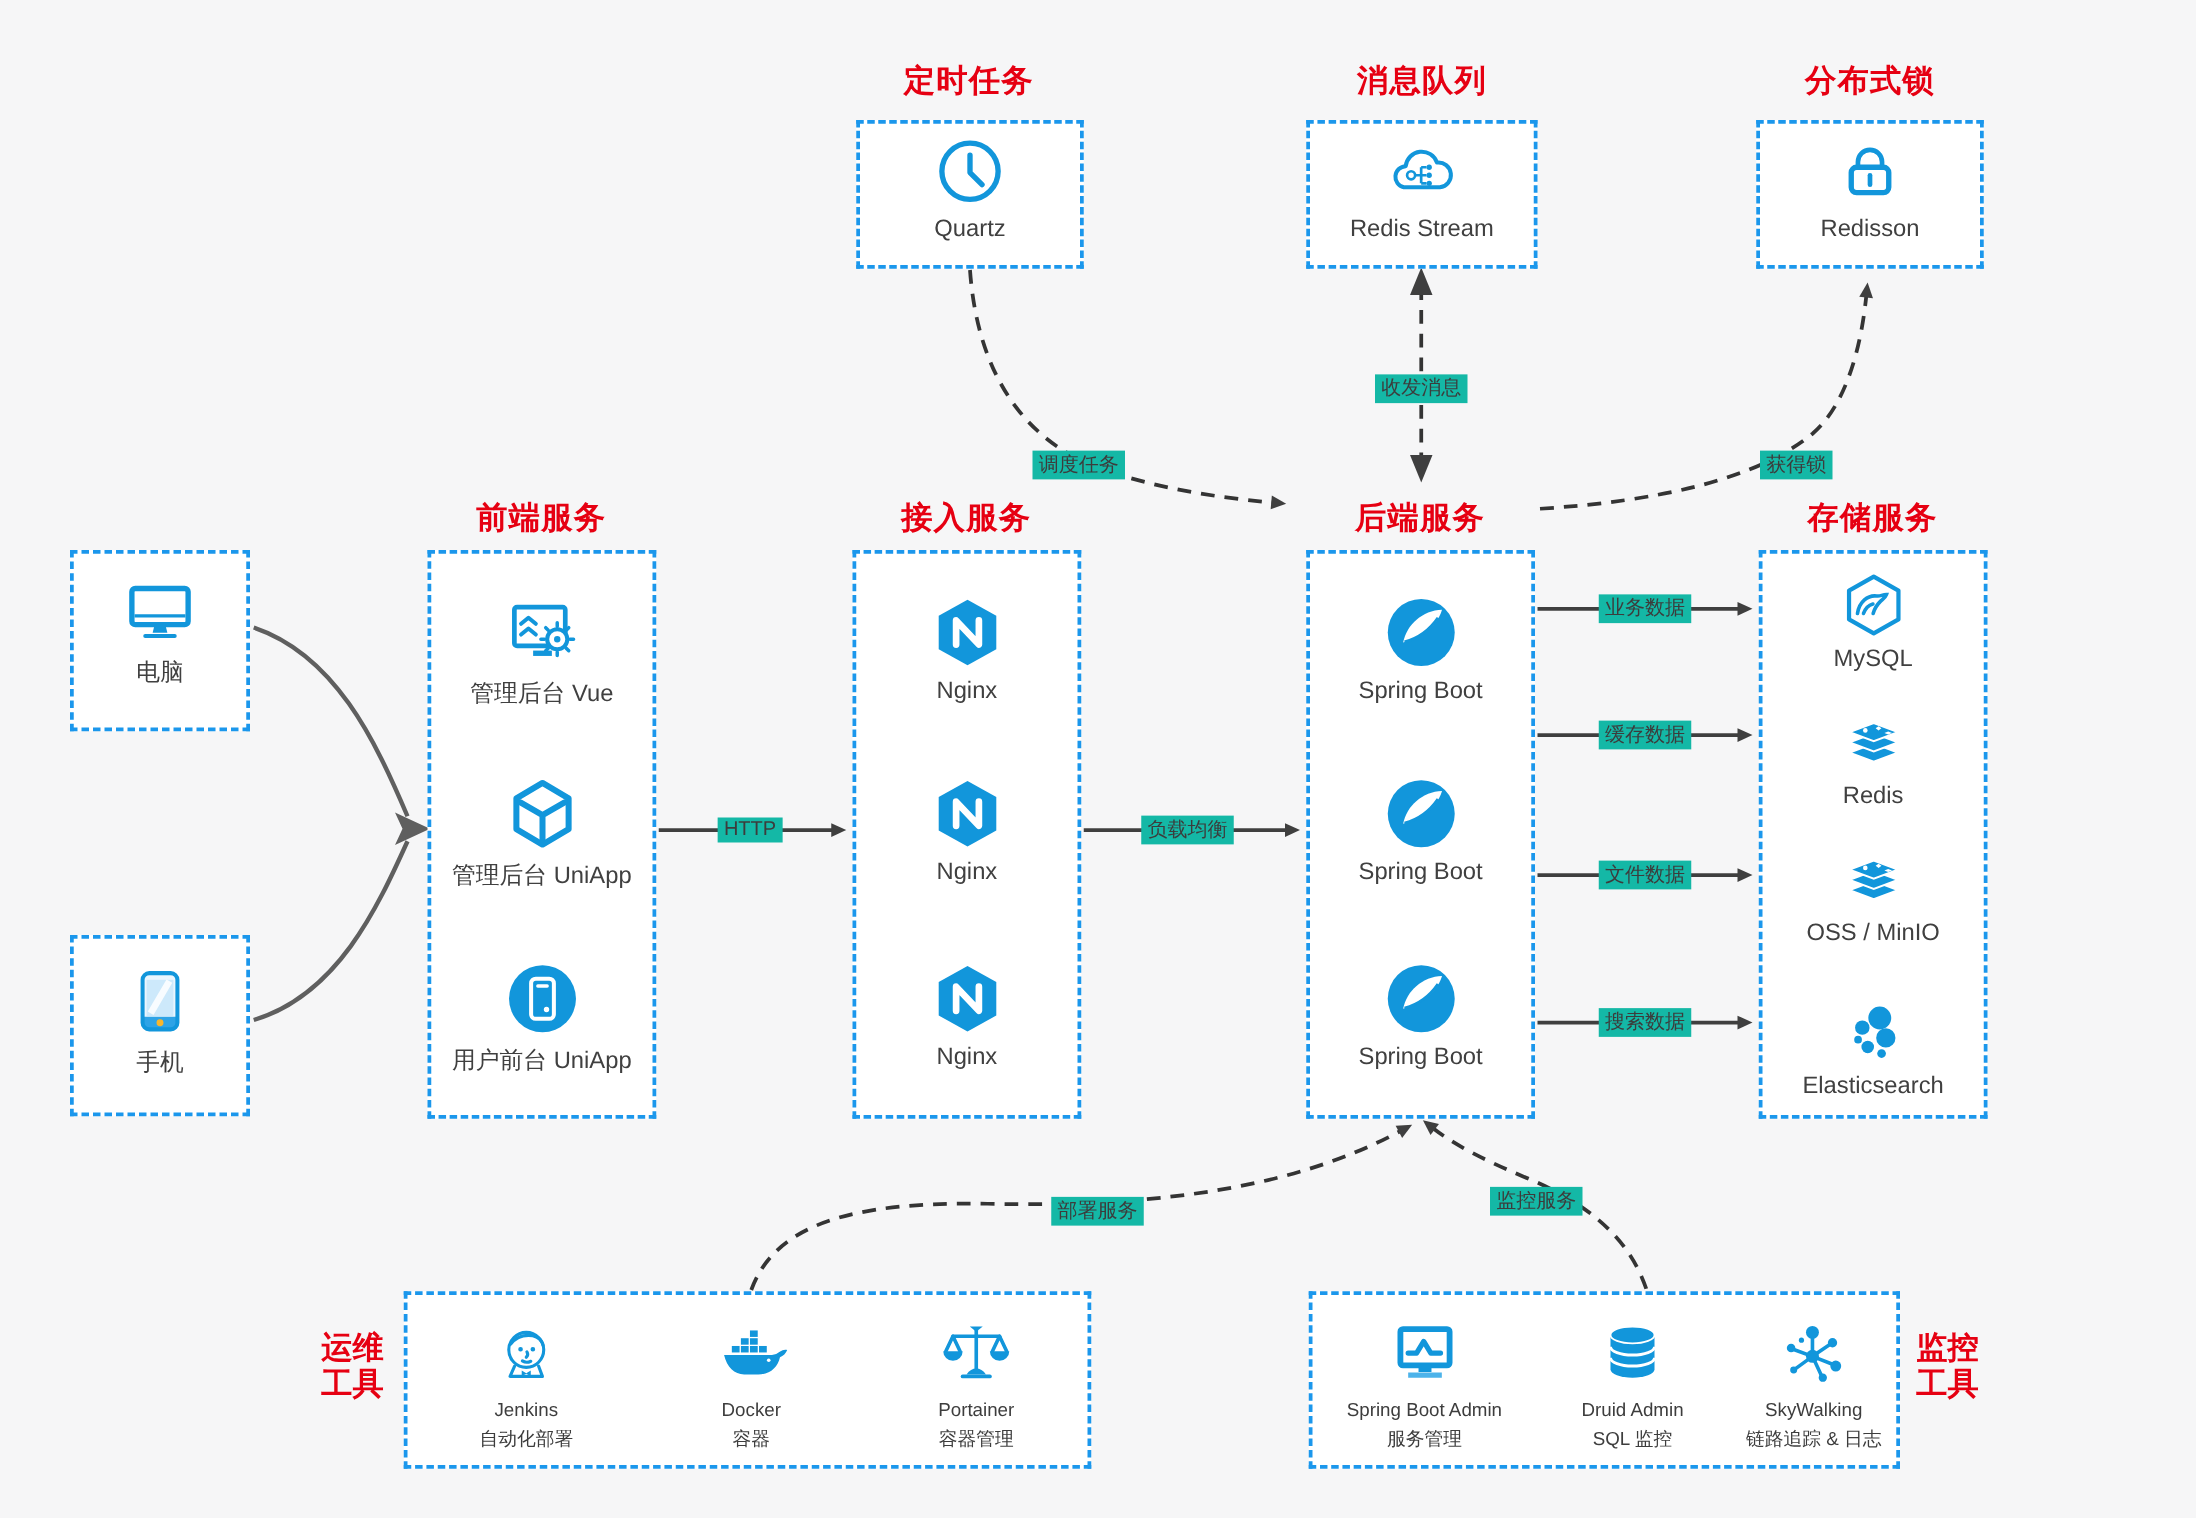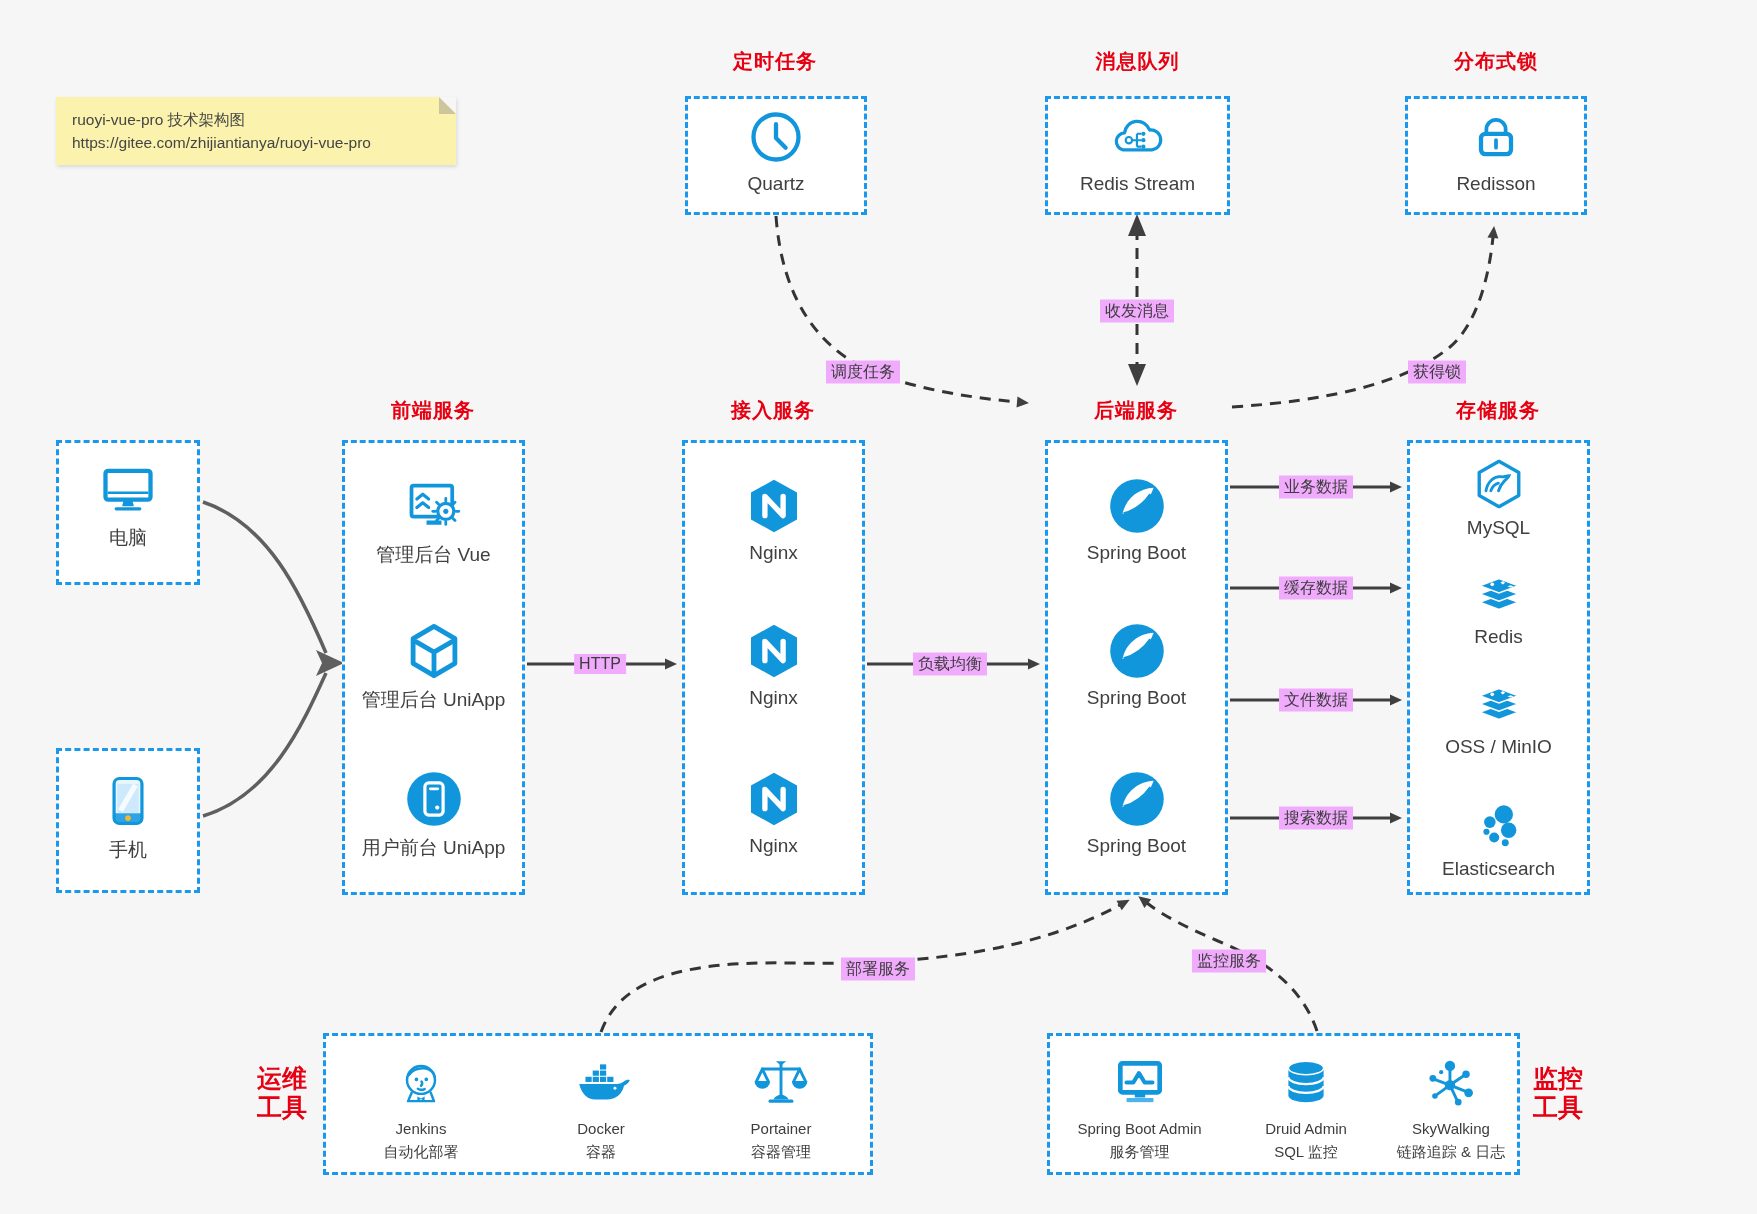--- a/index.html
+++ b/index.html
@@ -2,31 +2,31 @@
 <html><head>
 <meta charset="utf-8">
 <style>
   html,body{margin:0;padding:0;background:#f6f6f7;font-family:"Liberation Sans","DejaVu Sans",sans-serif;}
   #stage{position:relative;width:1757px;height:1214px;background:#f6f6f7;overflow:hidden;}
   #wires{position:absolute;left:0;top:0;pointer-events:none;}
   .sl{stroke:#3f3f3f;stroke-width:3;fill:none;}
   .dl{stroke:#343434;stroke-width:3;fill:none;stroke-dasharray:11 8;}
   .gl{stroke:#5f5f5f;stroke-width:3.5;fill:none;}
   .box{position:absolute;background:#fff;border:3px dashed #1b97ec;box-sizing:border-box;}
-  .gtitle{position:absolute;color:#e60012;font-weight:bold;font-size:20px;text-align:center;letter-spacing:1px;white-space:nowrap;}
+  .gtitle{position:absolute;color:#e60012;font-weight:bold;font-size:25px;text-align:center;letter-spacing:1px;white-space:nowrap;}
   .sidetitle{position:absolute;color:#e60012;font-weight:bold;font-size:25px;text-align:center;line-height:29px;white-space:nowrap;}
   .cell{position:absolute;left:0;right:0;display:flex;flex-direction:column;align-items:center;}
   .cell .lbl{font-size:19px;color:#404040;margin-top:6px;white-space:nowrap;}
   .icon60{width:60px;height:60px;}
   .icon54{width:54px;height:54px;}
   .opcell{position:absolute;top:18px;display:flex;flex-direction:column;align-items:center;}
   .opcell .ic{width:58px;height:58px;}
   .opcell .nm,.opcell .ds{font-size:15px;color:#3d3d3d;line-height:23px;white-space:nowrap;}
   .opcell .nm{margin-top:5px;}
-  .edge-label{position:absolute;transform:translate(-50%,-50%);background:#f0abfc;padding:1px 5px;font-size:16px;color:#3c3c3c;white-space:nowrap;}
+  .edge-label{position:absolute;transform:translate(-50%,-50%);background:#14b8a6;padding:1px 5px;font-size:16px;color:#3c3c3c;white-space:nowrap;}
   .note{position:absolute;left:56px;top:97px;width:400px;height:68px;background:#fbf2ad;box-shadow:1px 2px 4px rgba(0,0,0,.12);}
   .note .txt{padding:11px 0 0 16px;font-size:15.5px;line-height:23px;color:#454545;}
   .note .fold{position:absolute;top:0;right:0;width:0;height:0;border-bottom:17px solid #cdc69c;border-right:17px solid #f6f6f7;}
 </style>
 </head>
 <body>
 
 <div id="stage">
 
   <svg width="0" height="0" style="position:absolute">
@@ -200,27 +200,20 @@
 
     <path class="dl" marker-end="url(#ah)" d="M776 216 C782 300 820 352 878 374 C922 390 972 398 1018 402"></path>
     <path class="dl" d="M1137 229 V371"></path>
     <path d="M1137 214 L1128 236 L1146 236 Z" fill="#3f3f3f"></path>
     <path d="M1137 386 L1128 364 L1146 364 Z" fill="#3f3f3f"></path>
     <path class="dl" marker-end="url(#ah)" d="M1232 407 C1325 401 1405 384 1450 347 C1477 324 1489 277 1493 237"></path>
     <path class="dl" marker-end="url(#ah)" d="M601 1032 C620 980 680 961 790 963 C935 966 1040 948 1120 905"></path>
     <path class="dl" marker-end="url(#ah)" d="M1317 1031 C1303 990 1270 962 1218 941 C1190 929 1165 917 1147 903"></path>
   </svg>
 
-  <div class="note">
-    <div class="txt">
-      <div>ruoyi-vue-pro 技术架构图</div>
-      <div>https://gitee.com/zhijiantianya/ruoyi-vue-pro</div>
-    </div>
-    <span class="fold"></span>
-  </div>
 
   <div class="gtitle" style="left:682px;top:48px;width:186px;">定时任务</div>
   <div class="gtitle" style="left:1045px;top:48px;width:185px;">消息队列</div>
   <div class="gtitle" style="left:1405px;top:48px;width:182px;">分布式锁</div>
 
   <div class="box" style="left:685px;top:96px;width:182px;height:119px;">
     <div class="cell" style="top:8px;">
       <svg class="icon60" viewBox="0 0 56 56">
           <use href="#i-clock"></use>
         </svg>

